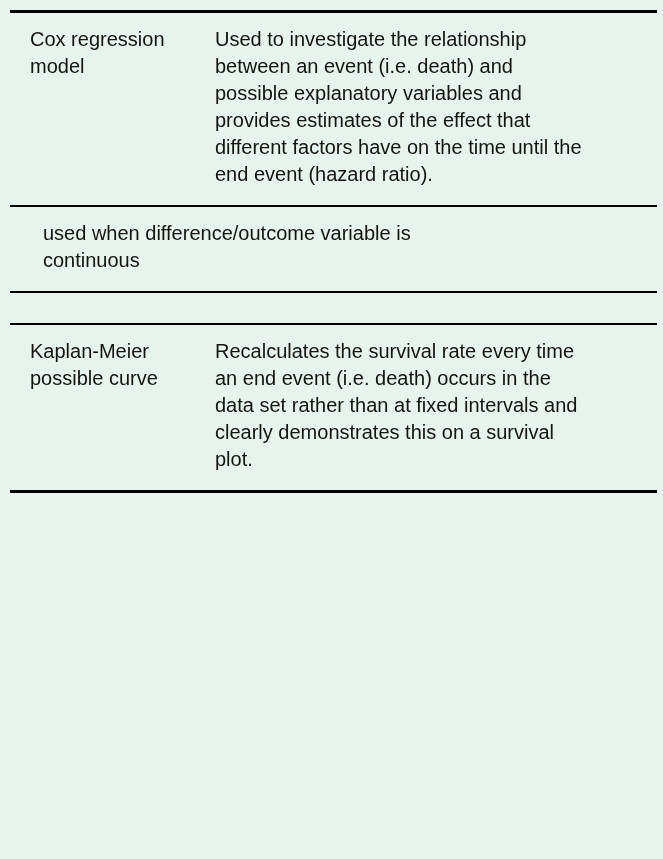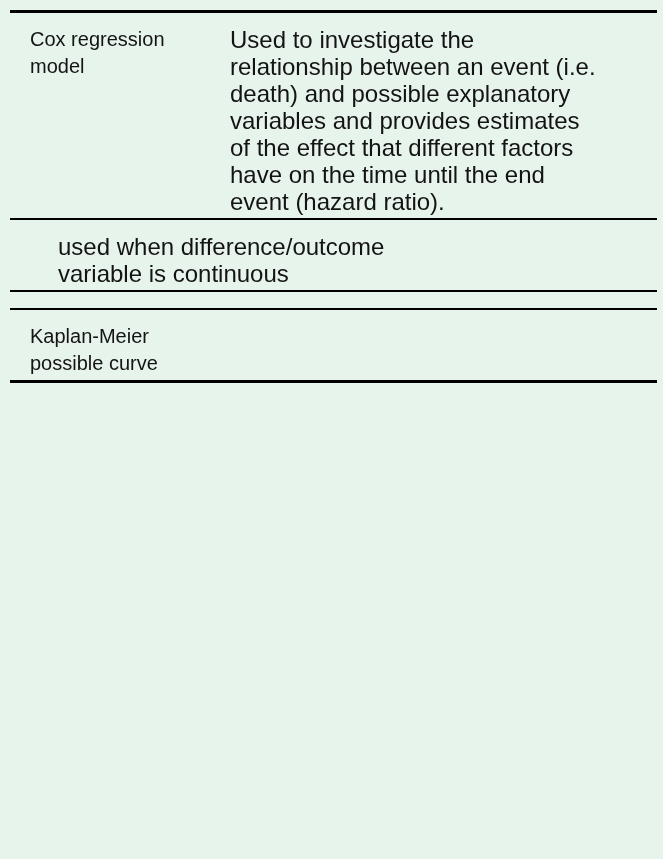--- a/index.html
+++ b/index.html
@@ -15,38 +15,38 @@
     overflow: hidden;
   }
   .table {
     margin: 10px 6px 0 10px;
     border-top: 3px solid #000;
     border-bottom: 3px solid #000;
   }
   .row {
     display: flex;
     align-items: flex-start;
-    padding: 13px 4px 3px 20px;
+    padding: 13px 4px 17px 20px;
     border-bottom: 2px solid #000;
   }
   .row:last-child {
     border-bottom: none;
   }
   .term {
     width: 162px;
     flex: 0 0 162px;
     font-size: 20px;
     line-height: 27px;
     padding-right: 10px;
   }
   .def {
     width: 368px;
     flex: 0 0 368px;
-    margin-left: 28px;
-    font-size: 24px;
+    margin-left: 13px;
+    font-size: 20px;
     line-height: 27px;
   }
 </style>
 </head>
 <body>
 
 <div class="table">
 
   <div class="row">
     <div class="term">Cox regression model</div>
@@ -56,15 +56,16 @@
 
   <div class="row">
     <div class="def">used when difference/outcome variable is continuous</div>
   </div>
 
   <div class="row">
   </div>
 
   <div class="row">
     <div class="term">Kaplan-Meier possible curve</div>
+    <div class="def">Recalculates the survival rate every time an end event (i.e. death) occurs in the data set rather than at fixed intervals and clearly demonstrates this on a survival plot.</div>
   </div>
 
 </div>
 
 </body></html>

